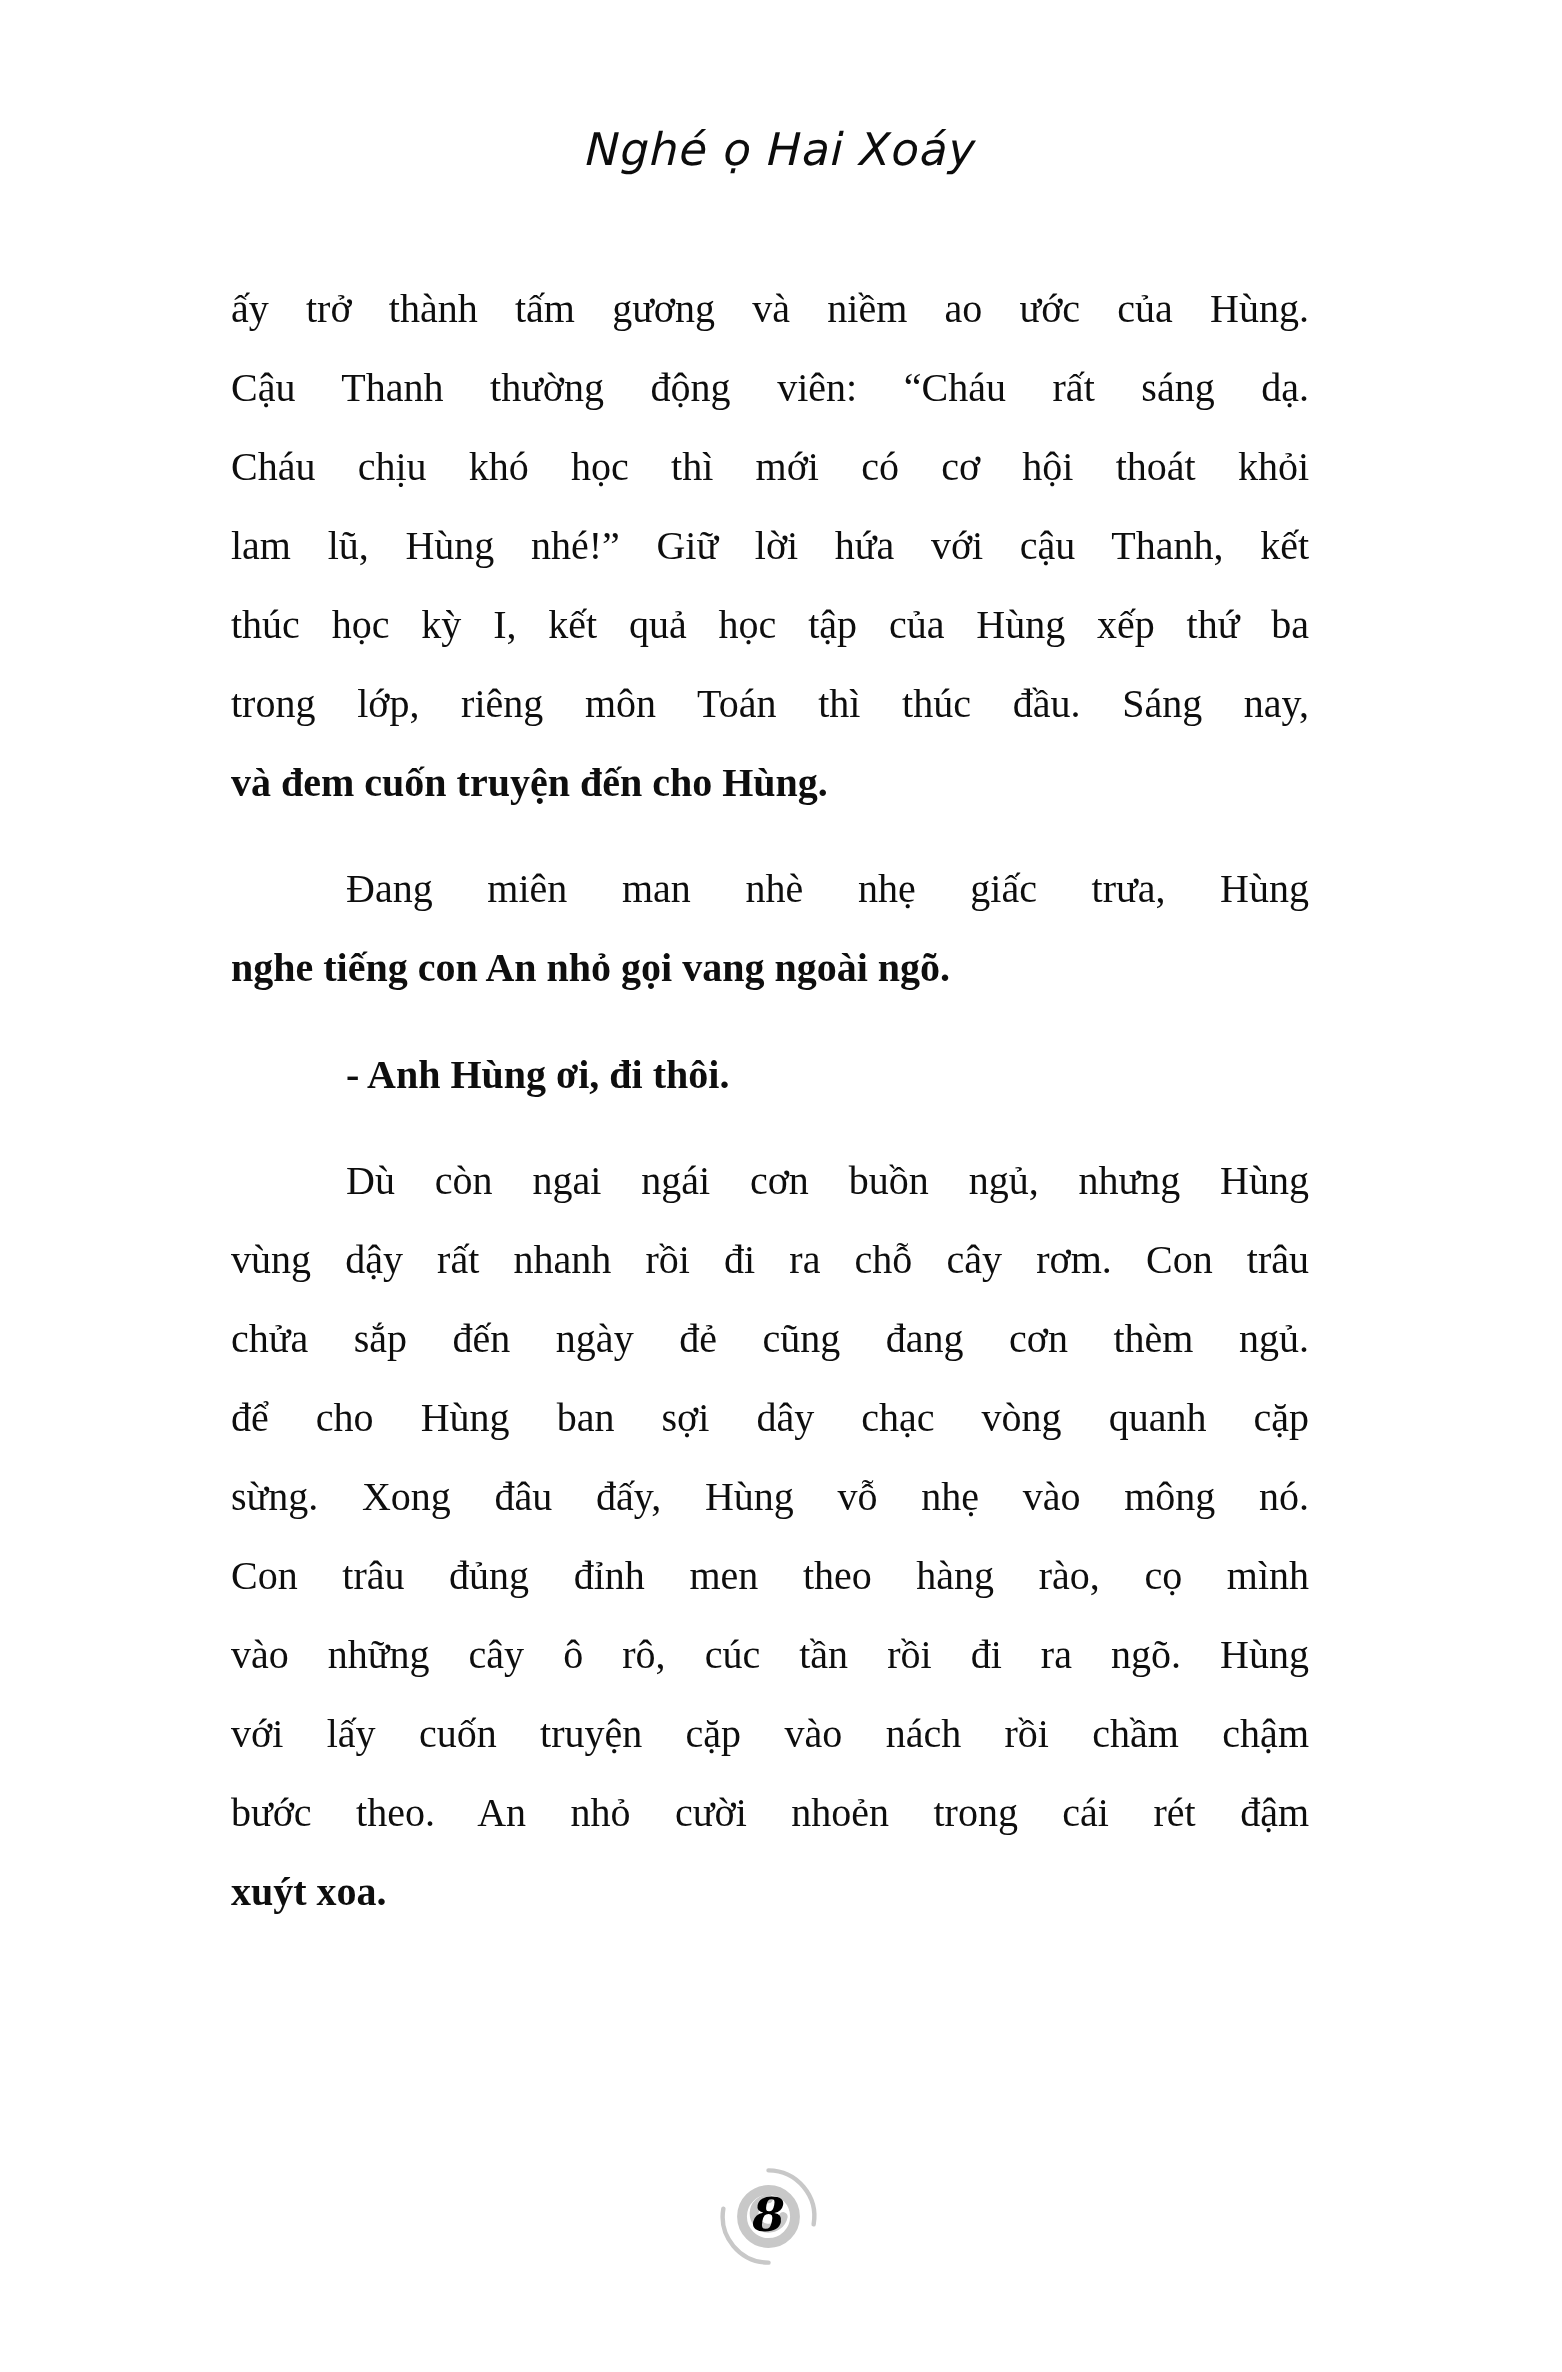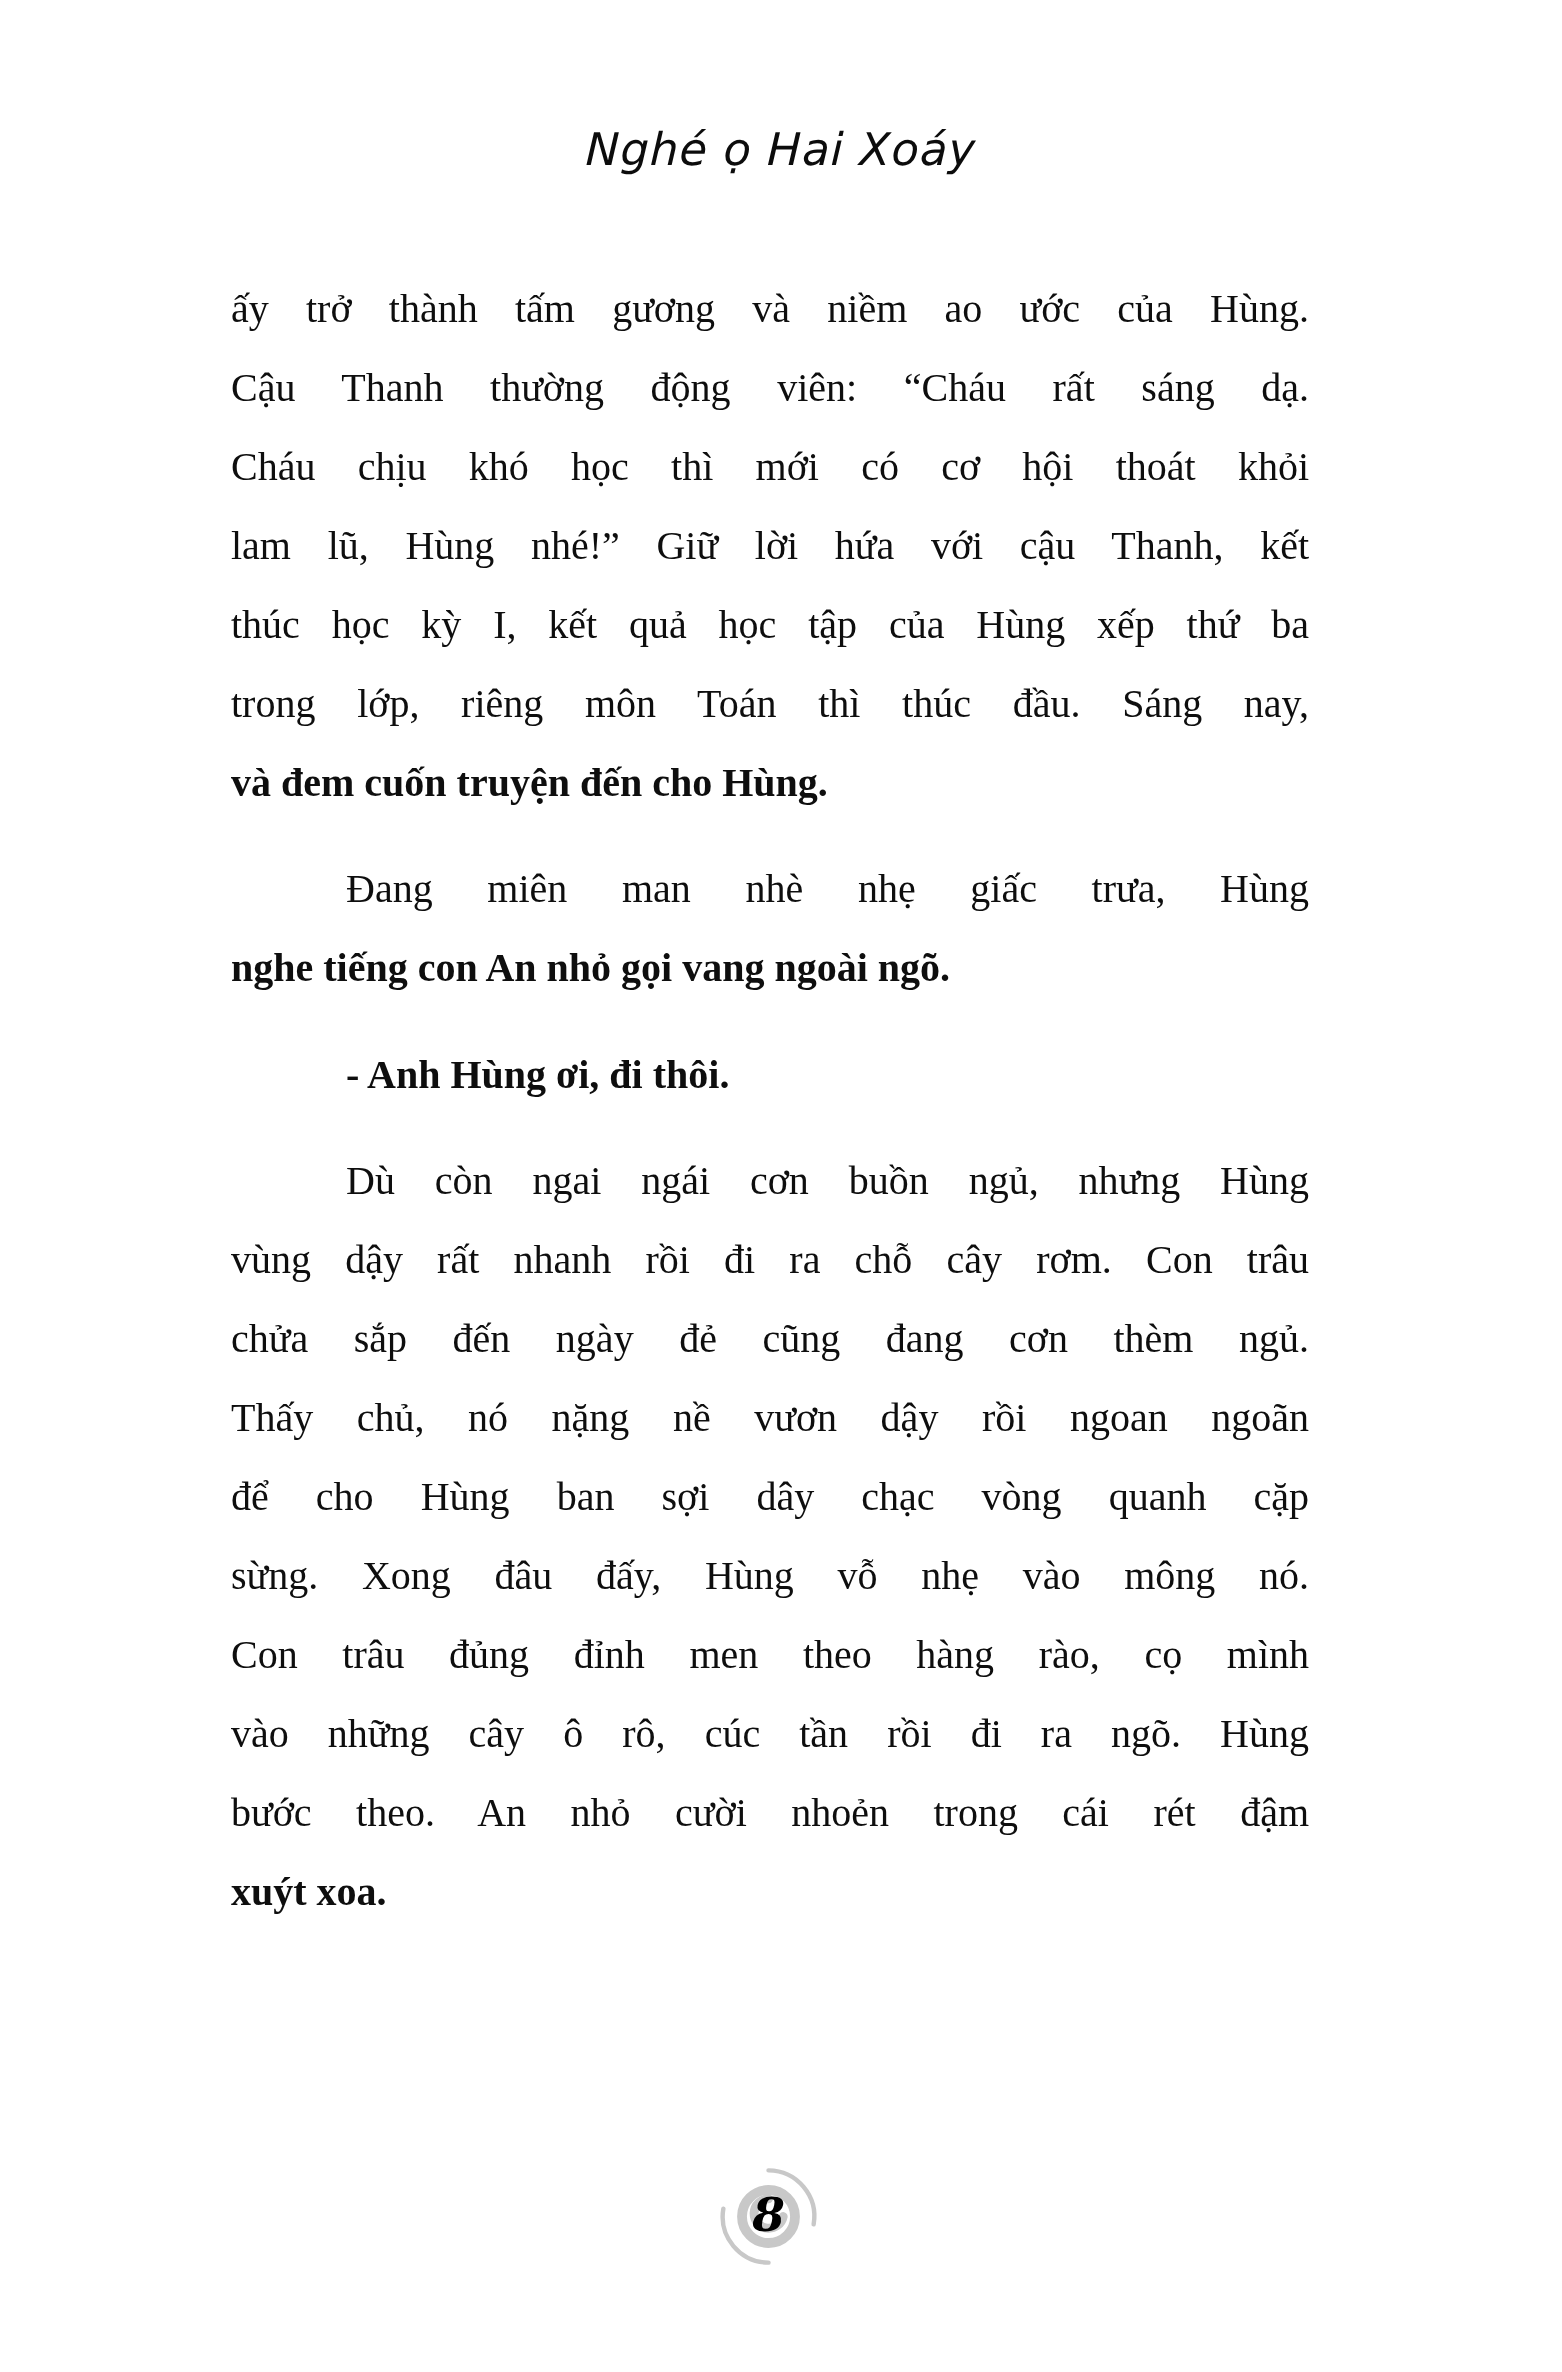--- a/index.html
+++ b/index.html
@@ -97,25 +97,25 @@
       <div class="line indent">Đang miên man nhè nhẹ giấc trưa, Hùng</div>
       <div class="line last">nghe tiếng con An nhỏ gọi vang ngoài ngõ.</div>
     </div>
     <div class="para">
       <div class="line last indent">- Anh Hùng ơi, đi thôi.</div>
     </div>
     <div class="para">
       <div class="line indent">Dù còn ngai ngái cơn buồn ngủ, nhưng Hùng</div>
       <div class="line">vùng dậy rất nhanh rồi đi ra chỗ cây rơm. Con trâu</div>
       <div class="line">chửa sắp đến ngày đẻ cũng đang cơn thèm ngủ.</div>
-      <div class="line">Thấy chủ, nó nặng nề vươn dậy rồi ngoan ngoãn</div>
       <div class="line">để cho Hùng ban sợi dây chạc vòng quanh cặp</div>
       <div class="line">sừng. Xong đâu đấy, Hùng vỗ nhẹ vào mông nó.</div>
       <div class="line">Con trâu đủng đỉnh men theo hàng rào, cọ mình</div>
       <div class="line">vào những cây ô rô, cúc tần rồi đi ra ngõ. Hùng</div>
+      <div class="line">với lấy cuốn truyện cặp vào nách rồi chầm chậm</div>
       <div class="line">bước theo. An nhỏ cười nhoẻn trong cái rét đậm</div>
       <div class="line last">xuýt xoa.</div>
     </div>
   </div>
 
 <div class="page-number-wrap">
   <svg width="157" height="157" viewBox="0 0 160 160" aria-hidden="true">
     <g fill="none" stroke="#c8c8c8" stroke-linecap="round">
       <circle cx="80" cy="80" r="27" stroke-width="10"></circle>
       <path d="M80 33 a47 47 0 0 1 46 55" stroke-width="4.5"></path>

